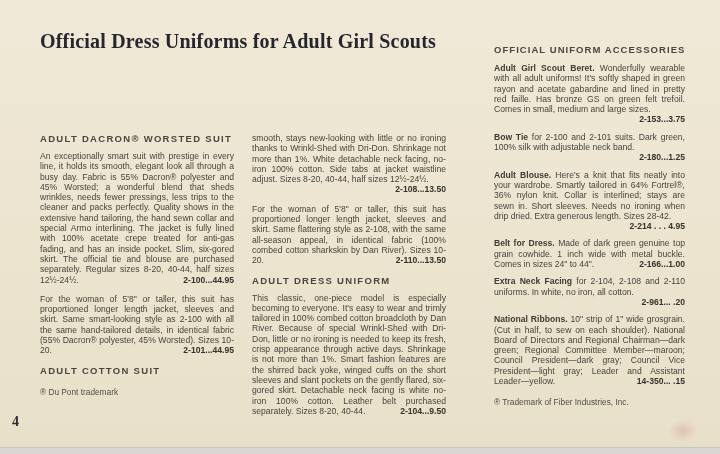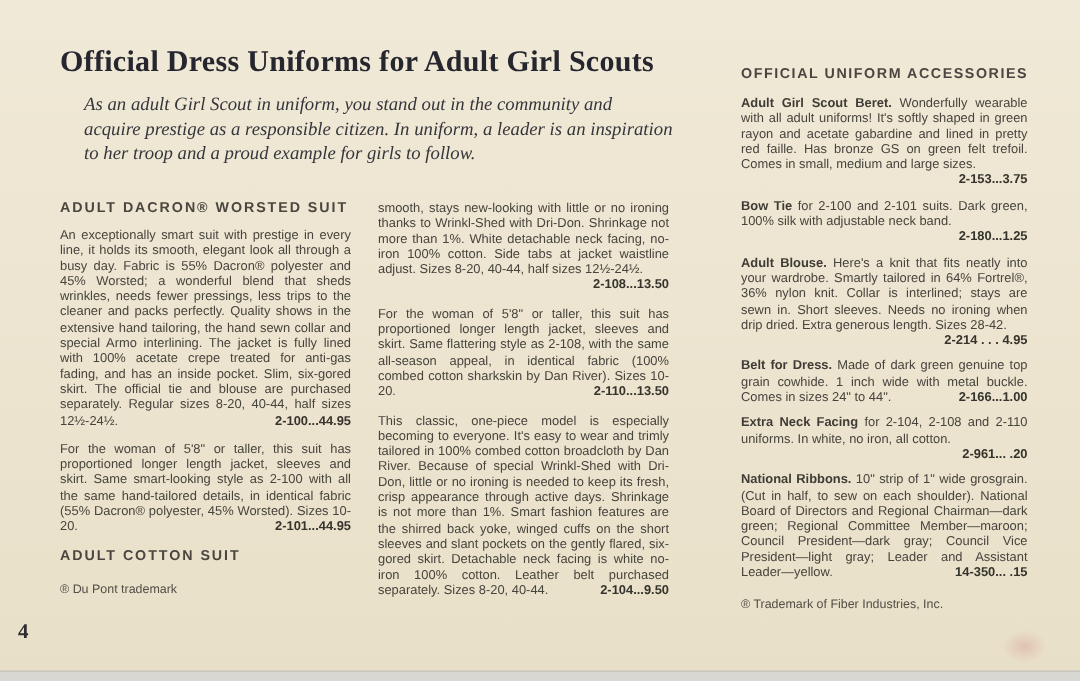--- a/index.html
+++ b/index.html
@@ -59,42 +59,38 @@
     background:radial-gradient(ellipse at center, rgba(213,158,148,.45), rgba(213,158,148,0) 70%);
   }
 </style>
 </head>
 <body>
 
 <div class="page">
 
   <h1 class="title">Official Dress Uniforms for Adult Girl Scouts</h1>
 
-  <div class="intro">
-    <div>As an adult Girl Scout in uniform, you stand out in the community and</div>
-    <div>acquire prestige as a responsible citizen. In uniform, a leader is an inspiration</div>
-    <div>to her troop and a proud example for girls to follow.</div>
-  </div>
 
   <div class="col col-left">
     <section>
       <h2>ADULT DACRON® WORSTED SUIT</h2>
       <p class="body"><span>An exceptionally smart suit with prestige in every line, it holds its smooth, elegant look all through a busy day. Fabric is 55% Dacron® polyester and 45% Worsted; a wonderful blend that sheds wrinkles, needs fewer pressings, less trips to the cleaner and packs perfectly. Quality shows in the extensive hand tailoring, the hand sewn collar and special Armo interlining. The jacket is fully lined with 100% acetate crepe treated for anti-gas fading, and has an inside pocket. Slim, six-gored skirt. The official tie and blouse are purchased separately. Regular sizes 8-20, 40-44, half sizes 12½-24½.</span><span class="price">2-100...44.95</span></p>
       <p class="body gap-before-section"><span>For the woman of 5'8" or taller, this suit has proportioned longer length jacket, sleeves and skirt. Same smart-looking style as 2-100 with all the same hand-tailored details, in identical fabric (55% Dacron® polyester, 45% Worsted). Sizes 10-20.</span><span class="price">2-101...44.95</span></p>
     </section>
     <section>
       <h2>ADULT COTTON SUIT</h2>
     </section>
     <p class="footnote">® Du Pont trademark</p>
   </div>
 
   <div class="col col-middle">
     <p class="body first-pad"><span>smooth, stays new-looking with little or no ironing thanks to Wrinkl-Shed with Dri-Don. Shrinkage not more than 1%. White detachable neck facing, no-iron 100% cotton. Side tabs at jacket waistline adjust. Sizes 8-20, 40-44, half sizes 12½-24½.</span><span class="price">2-108...13.50</span></p>
     <p class="body gap-before-section"><span>For the woman of 5'8" or taller, this suit has proportioned longer length jacket, sleeves and skirt. Same flattering style as 2-108, with the same all-season appeal, in identical fabric (100% combed cotton sharkskin by Dan River). Sizes 10-20.</span><span class="price">2-110...13.50</span></p>
     <section>
+      <h2>ADULT DRESS UNIFORM</h2>
       <p class="body"><span>This classic, one-piece model is especially becoming to everyone. It's easy to wear and trimly tailored in 100% combed cotton broadcloth by Dan River. Because of special Wrinkl-Shed with Dri-Don, little or no ironing is needed to keep its fresh, crisp appearance through active days. Shrinkage is not more than 1%. Smart fashion features are the shirred back yoke, winged cuffs on the short sleeves and slant pockets on the gently flared, six-gored skirt. Detachable neck facing is white no-iron 100% cotton. Leather belt purchased separately. Sizes 8-20, 40-44.</span><span class="price">2-104...9.50</span></p>
     </section>
   </div>
 
   <div class="col col-right">
     <h2>OFFICIAL UNIFORM ACCESSORIES</h2>
 
     <p class="item"><b class="lead">Adult Girl Scout Beret.</b> <span>Wonderfully wearable with all adult uniforms! It's softly shaped in green rayon and acetate gabardine and lined in pretty red faille. Has bronze GS on green felt trefoil. Comes in small, medium and large sizes.</span><span class="price">2-153...3.75</span></p>
 
     <p class="item"><b class="lead">Bow Tie</b> <span>for 2-100 and 2-101 suits. Dark green, 100% silk with adjustable neck band.</span><span class="price">2-180...1.25</span></p>

